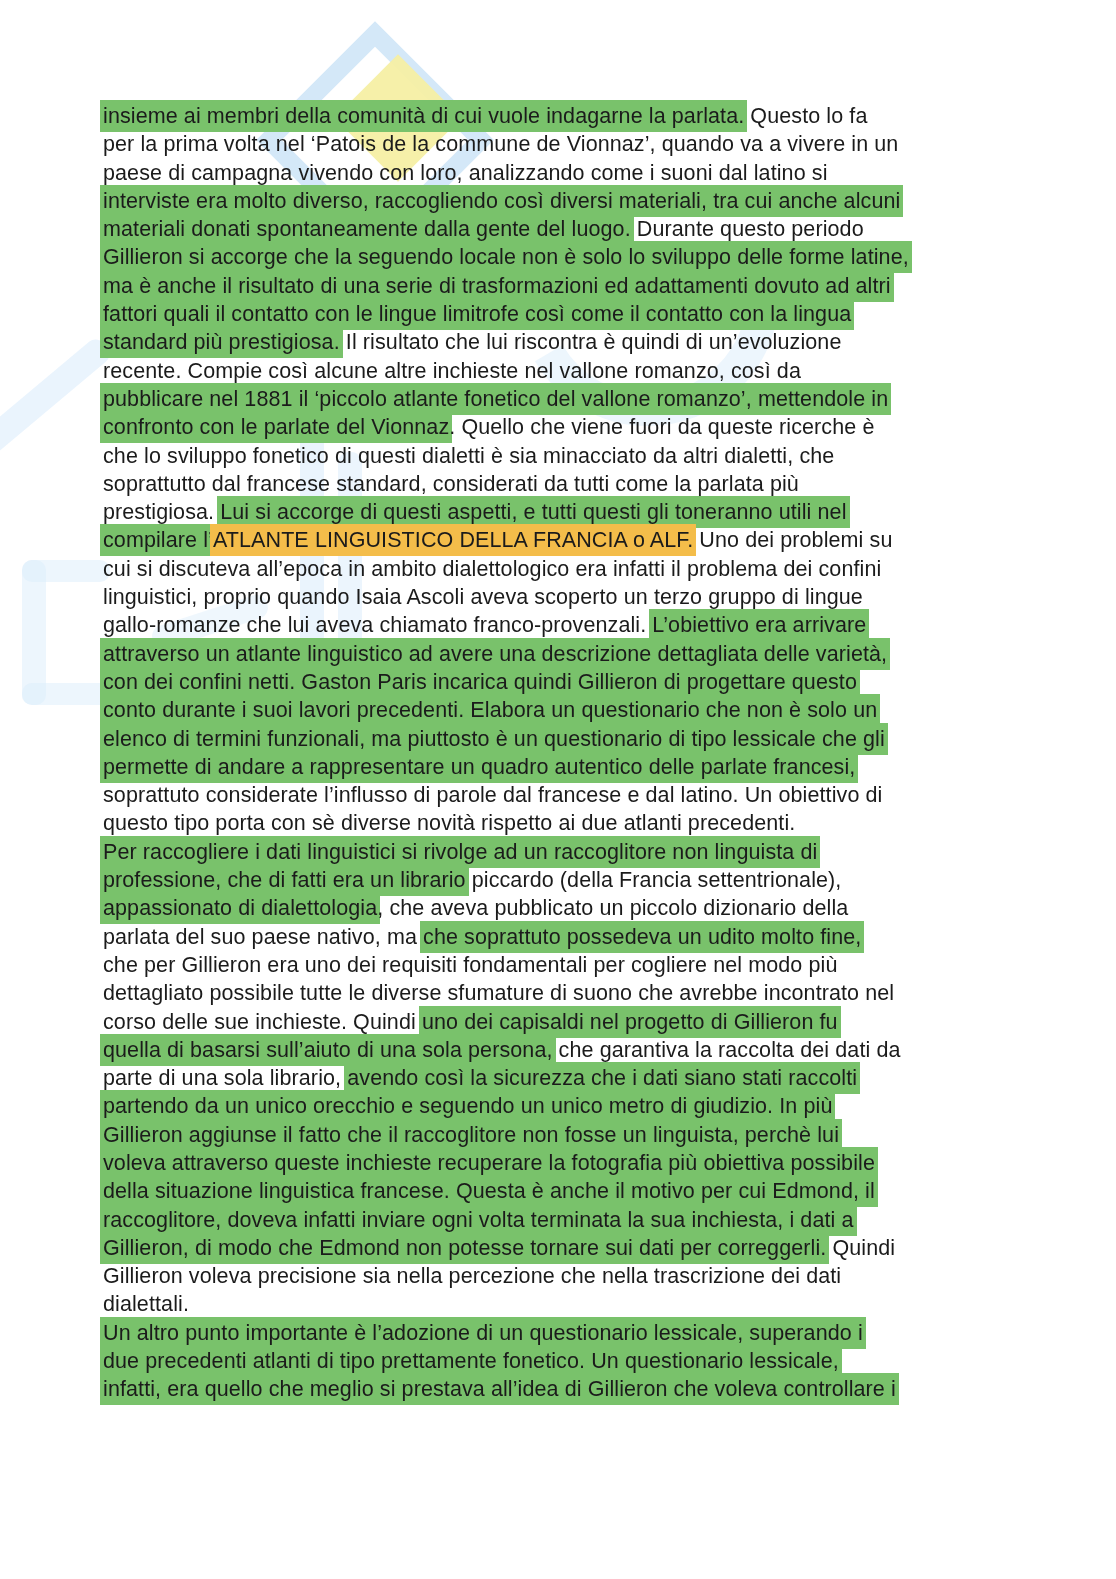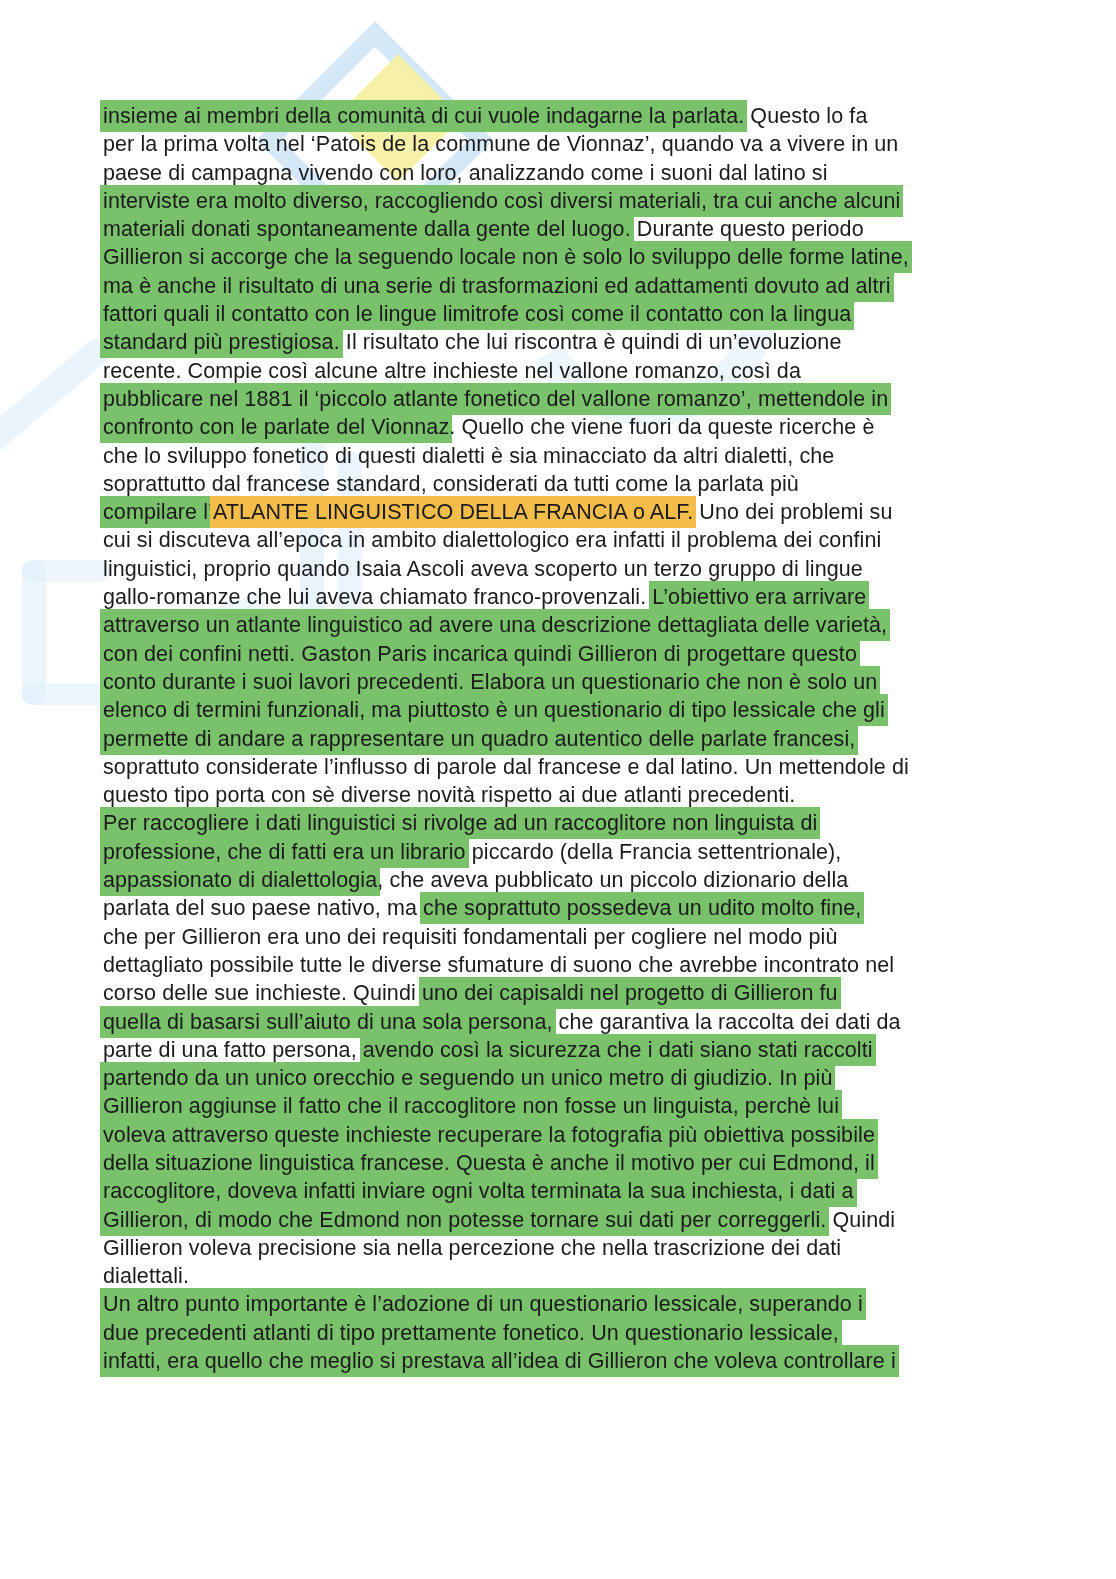--- a/index.html
+++ b/index.html
@@ -80,40 +80,41 @@
       <div class="line"><span class="seg hl hl-green">materiali donati spontaneamente dalla gente del luogo.</span><span class="seg"> Durante questo periodo</span></div>
       <div class="line"><span class="seg hl hl-green">Gillieron si accorge che la seguendo locale non è solo lo sviluppo delle forme latine,</span></div>
       <div class="line"><span class="seg hl hl-green">ma è anche il risultato di una serie di trasformazioni ed adattamenti dovuto ad altri</span></div>
       <div class="line"><span class="seg hl hl-green">fattori quali il contatto con le lingue limitrofe così come il contatto con la lingua</span></div>
       <div class="line"><span class="seg hl hl-green">standard più prestigiosa.</span><span class="seg"> Il risultato che lui riscontra è quindi di un’evoluzione</span></div>
       <div class="line"><span class="seg">recente. Compie così alcune altre inchieste nel vallone romanzo, così da</span></div>
       <div class="line"><span class="seg hl hl-green">pubblicare nel 1881 il ‘piccolo atlante fonetico del vallone romanzo’, mettendole in</span></div>
       <div class="line"><span class="seg hl hl-green">confronto con le parlate del Vionnaz</span><span class="seg">. Quello che viene fuori da queste ricerche è</span></div>
       <div class="line"><span class="seg">che lo sviluppo fonetico di questi dialetti è sia minacciato da altri dialetti, che</span></div>
       <div class="line"><span class="seg">soprattutto dal francese standard, considerati da tutti come la parlata più</span></div>
+      <div class="line"><span class="seg">prestigiosa. </span><span class="seg hl hl-green">Lui si accorge di questi aspetti, e tutti questi gli toneranno utili nel</span></div>
       <div class="line"><span class="seg hl hl-green">compilare l’</span><span class="seg hl hl-orange">ATLANTE LINGUISTICO DELLA FRANCIA o ALF.</span><span class="seg"> Uno dei problemi su</span></div>
       <div class="line"><span class="seg">cui si discuteva all’epoca in ambito dialettologico era infatti il problema dei confini</span></div>
       <div class="line"><span class="seg">linguistici, proprio quando Isaia Ascoli aveva scoperto un terzo gruppo di lingue</span></div>
       <div class="line"><span class="seg">gallo-romanze che lui aveva chiamato franco-provenzali. </span><span class="seg hl hl-green">L’obiettivo era arrivare</span></div>
       <div class="line"><span class="seg hl hl-green">attraverso un atlante linguistico ad avere una descrizione dettagliata delle varietà,</span></div>
       <div class="line"><span class="seg hl hl-green">con dei confini netti. Gaston Paris incarica quindi Gillieron di progettare questo</span></div>
       <div class="line"><span class="seg hl hl-green">conto durante i suoi lavori precedenti. Elabora un questionario che non è solo un</span></div>
       <div class="line"><span class="seg hl hl-green">elenco di termini funzionali, ma piuttosto è un questionario di tipo lessicale che gli</span></div>
       <div class="line"><span class="seg hl hl-green">permette di andare a rappresentare un quadro autentico delle parlate francesi,</span></div>
-      <div class="line"><span class="seg">soprattuto considerate l’influsso di parole dal francese e dal latino. Un mettendole di</span></div>
+      <div class="line"><span class="seg">soprattuto considerate l’influsso di parole dal francese e dal latino. Un obiettivo di</span></div>
       <div class="line"><span class="seg">questo tipo porta con sè diverse novità rispetto ai due atlanti precedenti.</span></div>
       <div class="line"><span class="seg hl hl-green">Per raccogliere i dati linguistici si rivolge ad un raccoglitore non linguista di</span></div>
       <div class="line"><span class="seg hl hl-green">professione, che di fatti era un librario</span><span class="seg"> piccardo (della Francia settentrionale),</span></div>
       <div class="line"><span class="seg hl hl-green">appassionato di dialettologia</span><span class="seg">, che aveva pubblicato un piccolo dizionario della</span></div>
       <div class="line"><span class="seg">parlata del suo paese nativo, ma </span><span class="seg hl hl-green">che soprattuto possedeva un udito molto fine,</span></div>
       <div class="line"><span class="seg">che per Gillieron era uno dei requisiti fondamentali per cogliere nel modo più</span></div>
       <div class="line"><span class="seg">dettagliato possibile tutte le diverse sfumature di suono che avrebbe incontrato nel</span></div>
       <div class="line"><span class="seg">corso delle sue inchieste. Quindi </span><span class="seg hl hl-green">uno dei capisaldi nel progetto di Gillieron fu</span></div>
       <div class="line"><span class="seg hl hl-green">quella di basarsi sull’aiuto di una sola persona,</span><span class="seg"> che garantiva la raccolta dei dati da</span></div>
-      <div class="line"><span class="seg">parte di una fatto persona, </span><span class="seg hl hl-green">avendo così la sicurezza che i dati siano stati raccolti</span></div>
+      <div class="line"><span class="seg">parte di una sola librario, </span><span class="seg hl hl-green">avendo così la sicurezza che i dati siano stati raccolti</span></div>
       <div class="line"><span class="seg hl hl-green">partendo da un unico orecchio e seguendo un unico metro di giudizio. In più</span></div>
       <div class="line"><span class="seg hl hl-green">Gillieron aggiunse il fatto che il raccoglitore non fosse un linguista, perchè lui</span></div>
       <div class="line"><span class="seg hl hl-green">voleva attraverso queste inchieste recuperare la fotografia più obiettiva possibile</span></div>
       <div class="line"><span class="seg hl hl-green">della situazione linguistica francese. Questa è anche il motivo per cui Edmond, il</span></div>
       <div class="line"><span class="seg hl hl-green">raccoglitore, doveva infatti inviare ogni volta terminata la sua inchiesta, i dati a</span></div>
       <div class="line"><span class="seg hl hl-green">Gillieron, di modo che Edmond non potesse tornare sui dati per correggerli.</span><span class="seg"> Quindi</span></div>
       <div class="line"><span class="seg">Gillieron voleva precisione sia nella percezione che nella trascrizione dei dati</span></div>
       <div class="line"><span class="seg">dialettali.</span></div>
       <div class="line"><span class="seg hl hl-green">Un altro punto importante è l’adozione di un questionario lessicale, superando i</span></div>
       <div class="line"><span class="seg hl hl-green">due precedenti atlanti di tipo prettamente fonetico. Un questionario lessicale,</span></div>

